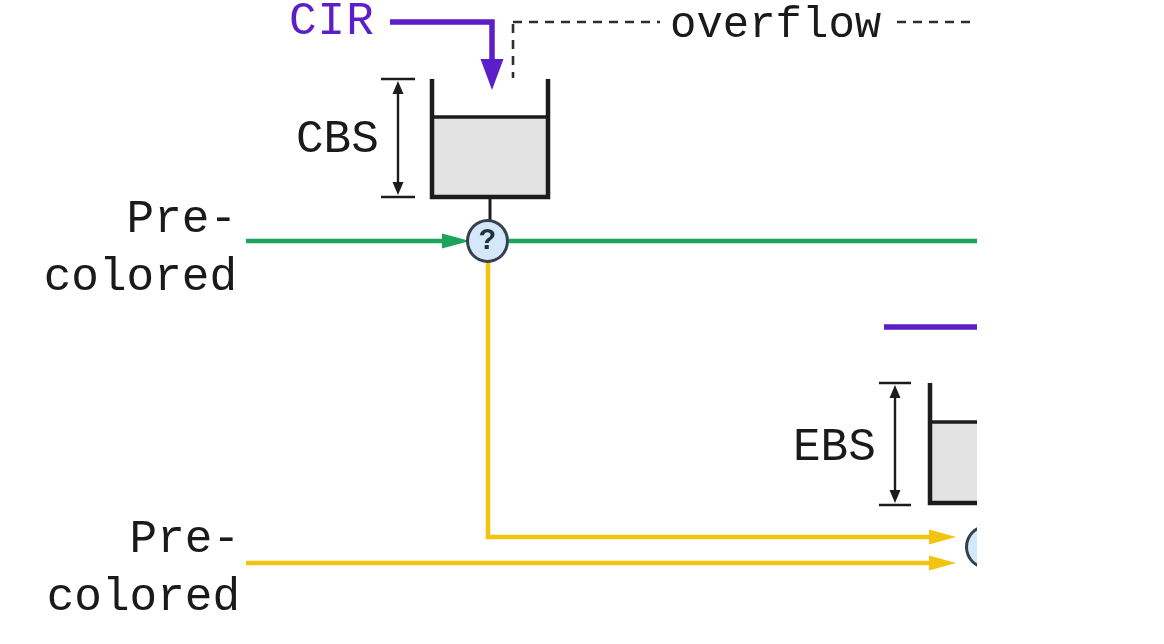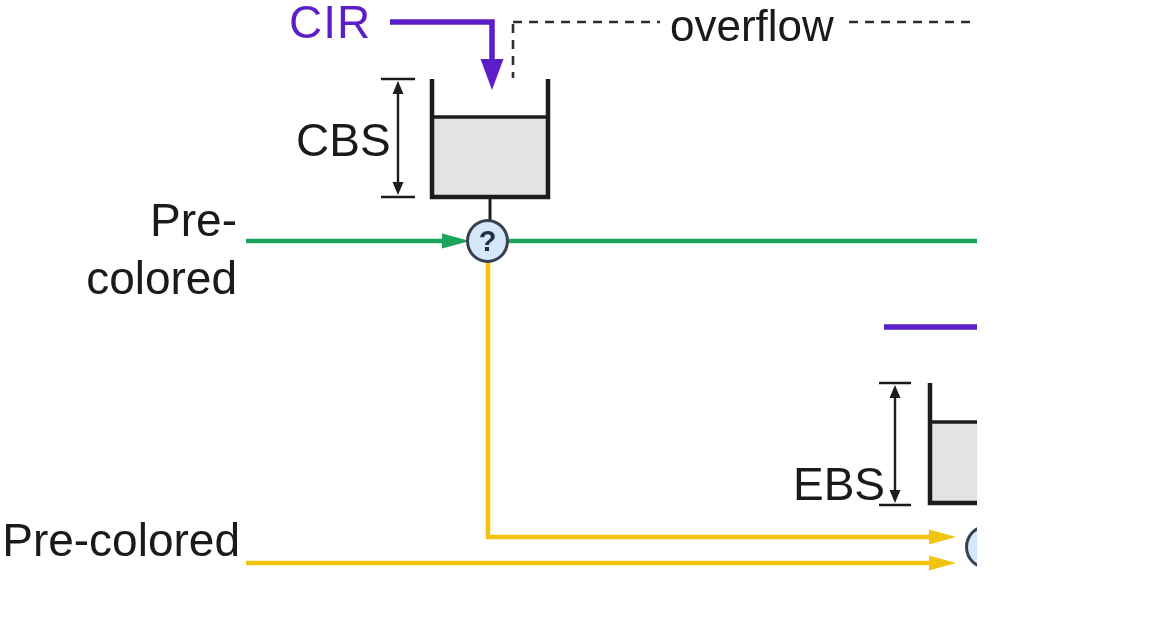--- a/index.html
+++ b/index.html
@@ -1,42 +1,42 @@
 <!DOCTYPE html>
 <html style="--purple: #5b1ec9; --green: #1ca35c; --yellow: #f2c410; --red: #e3261a; --bucket-fill: #e3e3e3; --outline: #1c1c1c; --circle-fill: #d5e8fa; --circle-border: #35414e; --text: #1a1a1a;"><head>
 <meta charset="utf-8">
 <style>
   html,body{margin:0;padding:0;background:#fff;}
   #canvas{
     position:relative;
     width:977px;height:644px;
     background:#ffffff;
     overflow:hidden;
-    font-family:Liberation Sans, sans-serif;
+    font-family:Liberation Mono, monospace;
     color:var(--text,#1a1a1a);
   }
   #wires{position:absolute;left:0;top:0;width:1164px;height:644px;}
   .s-green{stroke:var(--green);}
   .f-green{fill:var(--green);}
   .s-yellow{stroke:var(--yellow);}
   .f-yellow{fill:var(--yellow);}
   .s-purple{stroke:var(--purple);}
   .f-purple{fill:var(--purple);}
   .s-red{stroke:var(--red);}
   .f-red{fill:var(--red);}
   .s-ink{stroke:var(--outline);}
   .f-ink{fill:var(--outline);}
   .dashed{stroke:#2e2e2e;stroke-width:2.6;stroke-dasharray:9 7;fill:none;}
   .bucket-fill{fill:var(--bucket-fill);}
   .lbl{position:absolute;font-size:46px;line-height:1.26;white-space:nowrap;}
   .lbl-purple{color:var(--purple);letter-spacing:1px;}
   .lbl-cir{left:289px;top:-6px;}
   .lbl-eir{left:795px;top:300px;}
   .lbl-cbs{left:296px;top:112px;text-align:right;}
-  .lbl-ebs{left:793px;top:420px;margin-top:36px;}
+  .lbl-ebs{left:793px;top:420px;}
   .lbl-overflow{left:660px;top:-2px;font-size:44px;background:#ffffff;padding:0 10px;}
   .lbl-pre-green{left:0;top:192px;width:237px;text-align:right;white-space:normal;}
   .lbl-pre-yellow{left:0;top:512px;width:240px;text-align:right;white-space:normal;}
   .marker{
     position:absolute;width:43px;height:44px;box-sizing:border-box;
     border-radius:50%;
     background:var(--circle-fill);
     border:3.5px solid var(--circle-border);
     display:flex;align-items:center;justify-content:center;
     font-weight:bold;font-size:29px;color:#1d3144;

